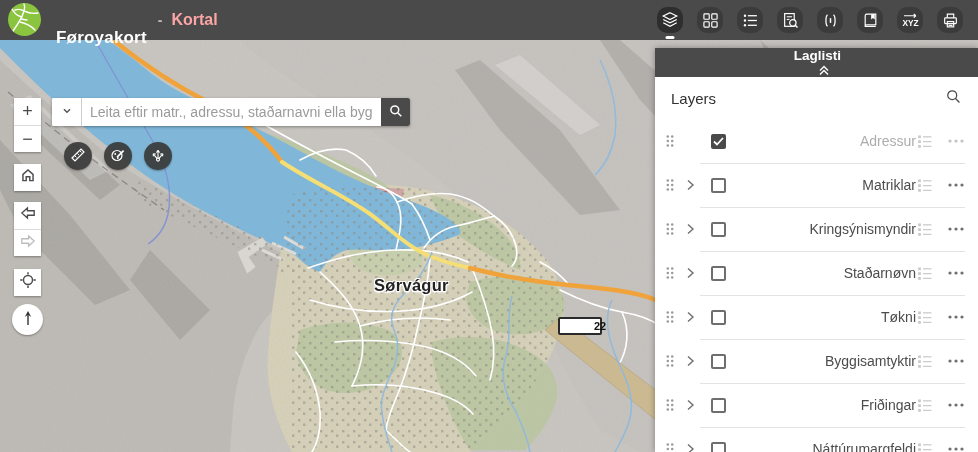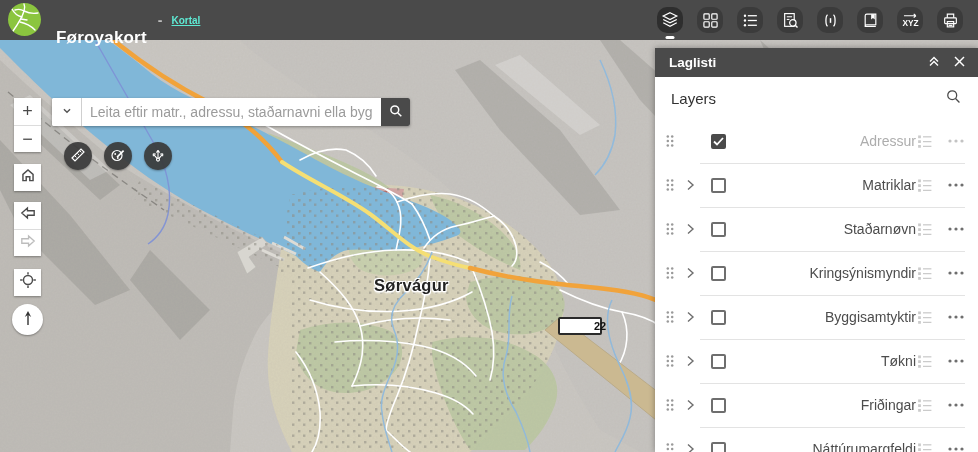--- a/index.html
+++ b/index.html
@@ -8,21 +8,21 @@
   #app { position:relative; width:978px; height:452px; overflow:hidden; }
 
   
   .header { position:absolute; top:0; left:0; width:978px; height:40px;
     background:#4a4a4a; z-index:30; display:flex; align-items:center; }
   .logo { position:absolute; left:8px; top:3px; width:33px; height:33px;
     border-radius:50%; background:#8bc53f; overflow:hidden; }
   .logo svg { position:absolute; inset:0; }
   .app-title { margin-left:56px; color:#fff; font-size:17px; font-weight:bold; letter-spacing:.2px;margin-top:36px; }
   .title-sep { color:#bdbdbd; font-size:14px; font-weight:bold; margin:0 9px 0 11px; }
-  .app-subtitle { color:#5eead4; font-size:10px; font-weight:bold;text-decoration:underline; }
+  .app-subtitle { color:#fca5a5; font-size:16px; font-weight:bold; }
   .header-tools { position:absolute; right:15px; top:7px; display:flex; gap:14px; }
   .tool-btn { position:relative; width:26px; height:26px; background:#3b3b3b;
     border:none; border-radius:10px; display:flex; align-items:center; justify-content:center;
     cursor:pointer; padding:0; }
   .tool-btn.active { background:#2e2e2e; }
   .tool-btn.active::after { content:''; position:absolute; left:50%; bottom:-6px;
     transform:translateX(-50%); width:9px; height:3px; border-radius:2px; background:#fff; }
   .tool-btn svg { display:block; }
 
   
@@ -64,21 +64,21 @@
     border-radius:50%; background:#fff; border:none; box-shadow:0 1px 2px rgba(0,0,0,.35);
     display:flex; align-items:center; justify-content:center; cursor:pointer; z-index:10; }
   .circle-tools { position:absolute; left:64px; top:102px; display:flex; gap:12px; z-index:10; }
   .circle-btn { width:28px; height:28px; border-radius:50%; background:rgba(56,56,56,.92);
     border:none; display:flex; align-items:center; justify-content:center; cursor:pointer;
     box-shadow:0 1px 2px rgba(0,0,0,.3); }
 
   
   .panel { position:absolute; left:655px; top:48px; width:323px; height:404px;
     background:#fff; z-index:20; box-shadow:0 0 6px rgba(0,0,0,.35); }
-  .panel-header { height:29px; background:#4a4a4a; display:flex; align-items:center; padding:0 12px 0 14px; }
+  .panel-header { height:29px; background:#4a4a4a; display:flex; align-items:center; padding:0 12px 0 14px;flex-direction:column; }
   .panel-title { color:#fff; font-size:13.5px; font-weight:600; flex:1; }
   .panel-hbtn { background:none; border:none; padding:0 0 0 12px; cursor:pointer;
     display:flex; align-items:center; }
   .panel-heading-row { height:42px; display:flex; align-items:center; padding:7px 16px; }
   .panel-heading { flex:1; font-size:15px; font-weight:500; color:#323232; }
   .panel-search { background:none; border:none; cursor:pointer; display:flex; padding:0; }
 
   .layer-list { position:relative; }
   .layer-row { position:relative; height:44px; display:flex; align-items:center;text-align:right; }
   .layer-row + .layer-row::before { content:''; position:absolute; top:0; left:45px;
@@ -570,21 +570,21 @@
             </svg>
     </span>
     <span class="chev">
       <svg width="11" height="12" viewBox="0 0 11 12">
               <polyline points="3,1.5 8,6 3,10.5" fill="none" stroke="#6e6e6e" stroke-width="1.4"></polyline>
             </svg>
     </span>
     <span class="cbx">
       
     </span>
-    <span class="lbl">Staðarnøvn</span>
+    <span class="lbl">Kringsýnismyndir</span>
     <span class="legend">
       <svg width="17" height="17" viewBox="0 0 16 16">
               <g fill="currentColor">
                 <rect x="2" y="2.3" width="2.6" height="2.6"></rect>
                 <rect x="2" y="6.8" width="2.6" height="2.6"></rect>
                 <rect x="2" y="11.3" width="2.6" height="2.6"></rect>
               </g>
               <g stroke="currentColor" stroke-width="1.2">
                 <line x1="6.6" y1="3.6" x2="14.5" y2="3.6"></line>
                 <line x1="6.6" y1="8.1" x2="14.5" y2="8.1"></line>
@@ -616,21 +616,21 @@
             </svg>
     </span>
     <span class="chev">
       <svg width="11" height="12" viewBox="0 0 11 12">
               <polyline points="3,1.5 8,6 3,10.5" fill="none" stroke="#6e6e6e" stroke-width="1.4"></polyline>
             </svg>
     </span>
     <span class="cbx">
       
     </span>
-    <span class="lbl">Kringsýnismyndir</span>
+    <span class="lbl">Staðarnøvn</span>
     <span class="legend">
       <svg width="17" height="17" viewBox="0 0 16 16">
               <g fill="currentColor">
                 <rect x="2" y="2.3" width="2.6" height="2.6"></rect>
                 <rect x="2" y="6.8" width="2.6" height="2.6"></rect>
                 <rect x="2" y="11.3" width="2.6" height="2.6"></rect>
               </g>
               <g stroke="currentColor" stroke-width="1.2">
                 <line x1="6.6" y1="3.6" x2="14.5" y2="3.6"></line>
                 <line x1="6.6" y1="8.1" x2="14.5" y2="8.1"></line>
@@ -662,21 +662,21 @@
             </svg>
     </span>
     <span class="chev">
       <svg width="11" height="12" viewBox="0 0 11 12">
               <polyline points="3,1.5 8,6 3,10.5" fill="none" stroke="#6e6e6e" stroke-width="1.4"></polyline>
             </svg>
     </span>
     <span class="cbx">
       
     </span>
-    <span class="lbl">Byggisamtyktir</span>
+    <span class="lbl">Tøkni</span>
     <span class="legend">
       <svg width="17" height="17" viewBox="0 0 16 16">
               <g fill="currentColor">
                 <rect x="2" y="2.3" width="2.6" height="2.6"></rect>
                 <rect x="2" y="6.8" width="2.6" height="2.6"></rect>
                 <rect x="2" y="11.3" width="2.6" height="2.6"></rect>
               </g>
               <g stroke="currentColor" stroke-width="1.2">
                 <line x1="6.6" y1="3.6" x2="14.5" y2="3.6"></line>
                 <line x1="6.6" y1="8.1" x2="14.5" y2="8.1"></line>
@@ -708,21 +708,21 @@
             </svg>
     </span>
     <span class="chev">
       <svg width="11" height="12" viewBox="0 0 11 12">
               <polyline points="3,1.5 8,6 3,10.5" fill="none" stroke="#6e6e6e" stroke-width="1.4"></polyline>
             </svg>
     </span>
     <span class="cbx">
       
     </span>
-    <span class="lbl">Tøkni</span>
+    <span class="lbl">Byggisamtyktir</span>
     <span class="legend">
       <svg width="17" height="17" viewBox="0 0 16 16">
               <g fill="currentColor">
                 <rect x="2" y="2.3" width="2.6" height="2.6"></rect>
                 <rect x="2" y="6.8" width="2.6" height="2.6"></rect>
                 <rect x="2" y="11.3" width="2.6" height="2.6"></rect>
               </g>
               <g stroke="currentColor" stroke-width="1.2">
                 <line x1="6.6" y1="3.6" x2="14.5" y2="3.6"></line>
                 <line x1="6.6" y1="8.1" x2="14.5" y2="8.1"></line>

